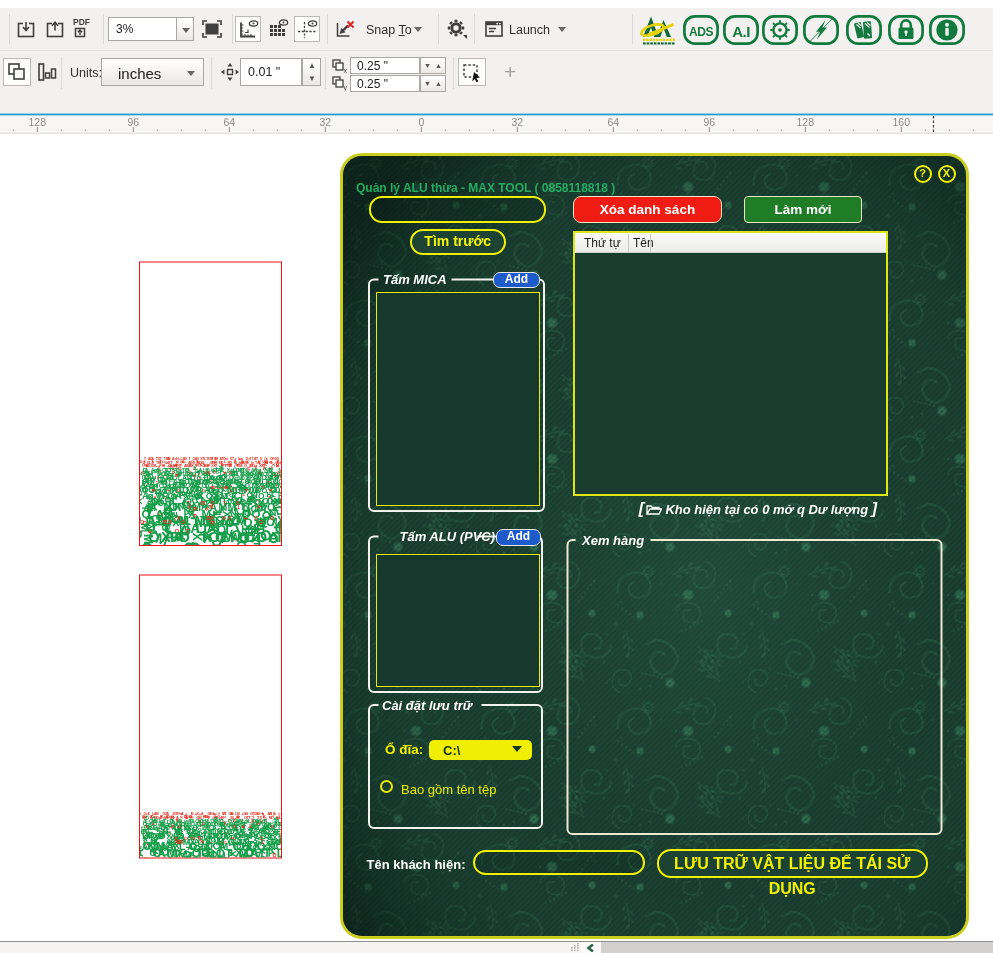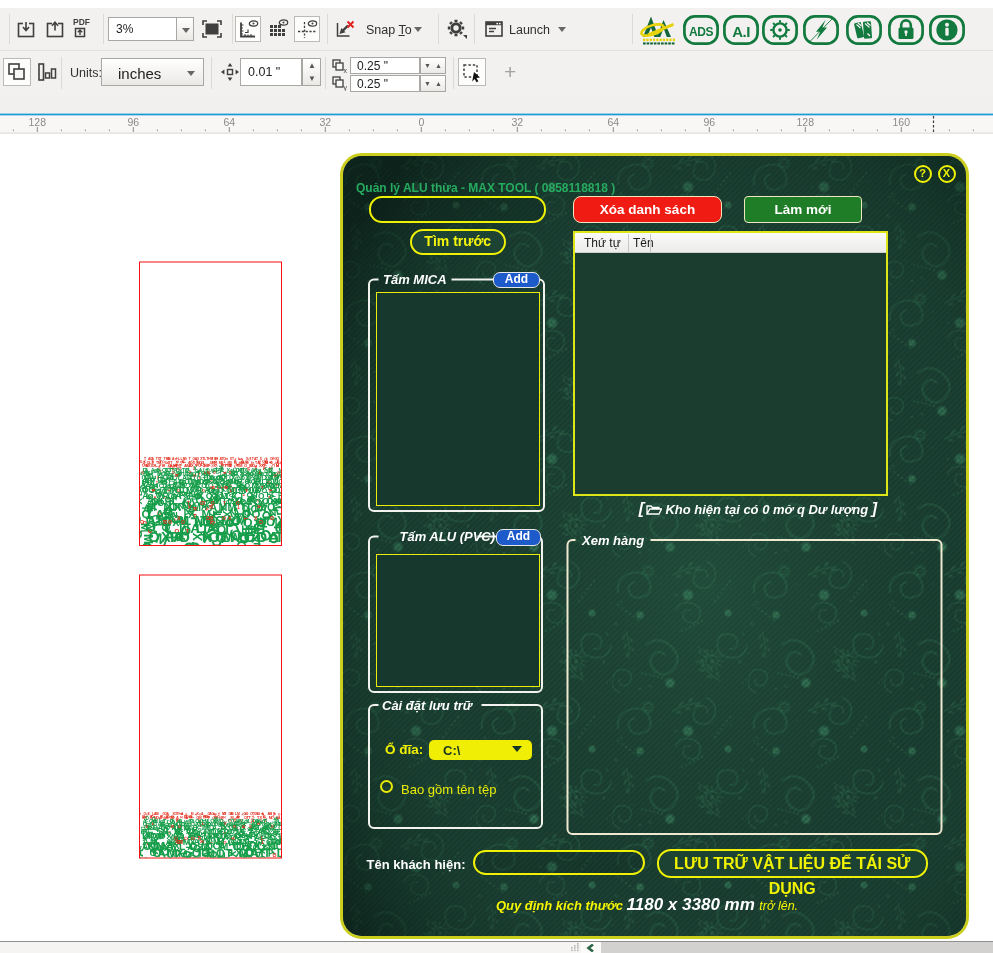--- a/index.html
+++ b/index.html
@@ -2103,20 +2103,15 @@
   <span class="abs" style="right:10px;top:6px;width:0;height:0;border-left:5px solid transparent;border-right:5px solid transparent;border-top:6px solid #143428;"></span>
         </div>
 <div class="abs" style="left:40.5px;top:627px;width:13px;height:13px;border:2.5px solid #e9eb07;border-radius:50%;"></div>
 <div class="abs" style="left:61.5px;top:628.5px;color:#e9eb07;font-size:13px;">Bao gồm tên tệp</div>
 
 <div class="gb-label" style="left:242.5px;top:380px;">Xem hàng</div>
 
 <div class="abs" style="left:27px;top:704px;color:#fff;font-weight:bold;font-size:13px;">Tên khách hiện:</div>
 <div class="yb" style="left:133.5px;top:697px;width:171.5px;height:25px;background:rgba(0,0,0,0.10);"></div>
 <div class="yb" style="left:317.5px;top:696px;width:270.5px;height:28.5px;border-radius:14px;background:#1c4233;color:#f0f202;font-weight:bold;font-size:16px;text-align:center;line-height:25px;">LƯU TRỮ VẬT LIỆU ĐỂ TÁI SỬ DỤNG</div>
-<div class="abs" style="left:-7px;top:742px;width:629px;text-align:center;">
-  <span style="color:#f5f500;font-weight:bold;font-style:italic;font-size:13px;">Quy định kích thước </span>
-  <span style="color:#fff;font-weight:bold;font-style:italic;font-size:17px;">1180 x 3380 mm</span>
-  <span style="color:#f5f500;font-style:italic;font-size:12.5px;"> trở lên.</span>
-</div>
 </div>
 </div>
 
 </div>
 </body></html>

